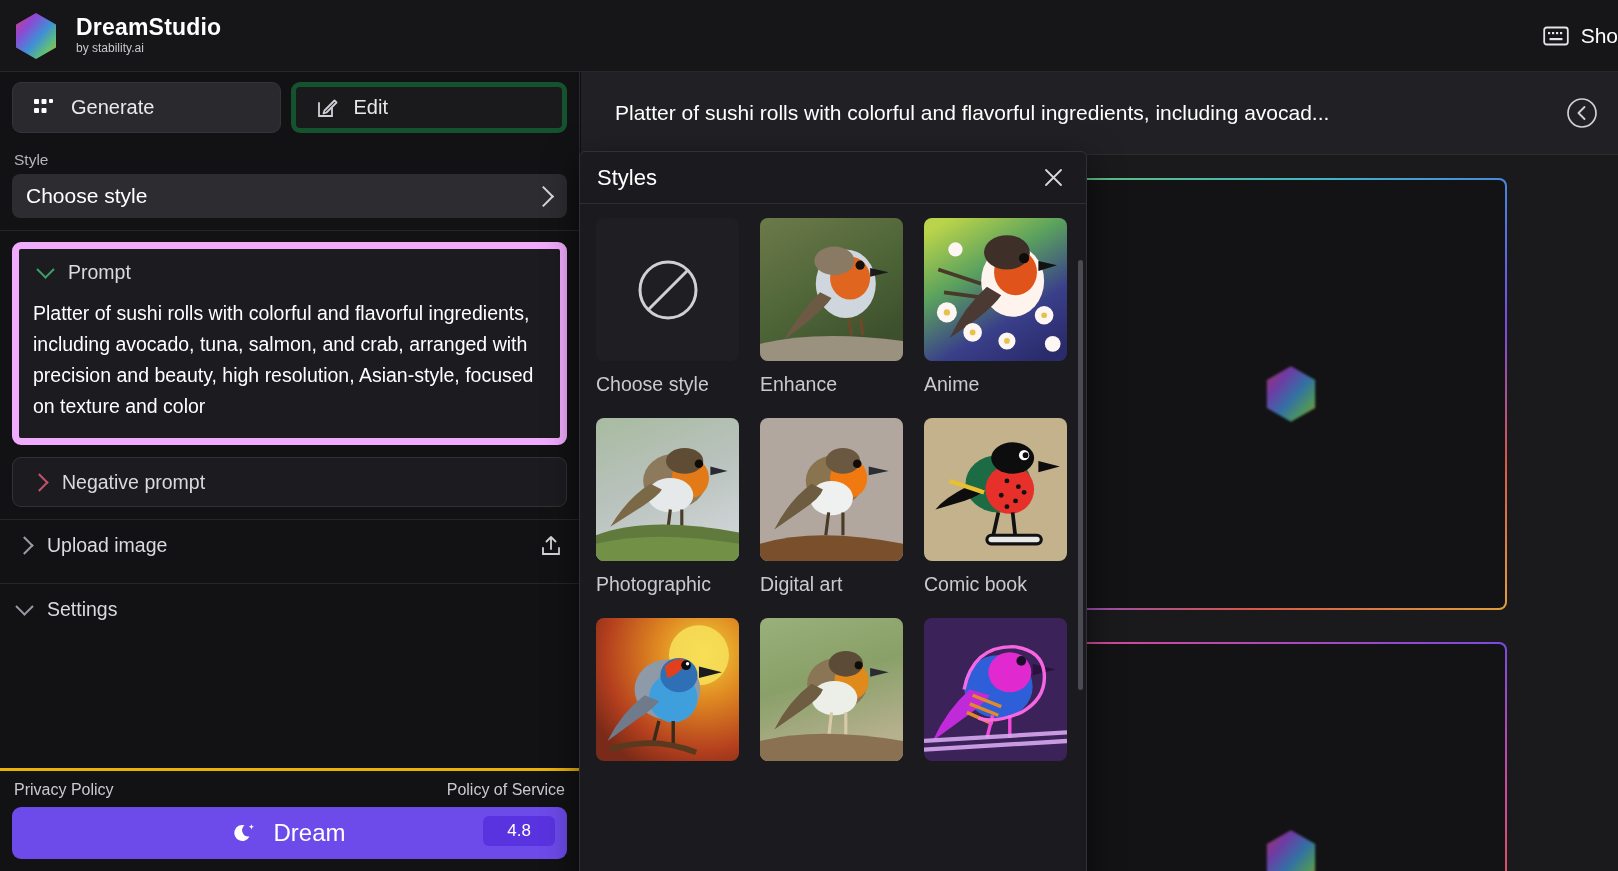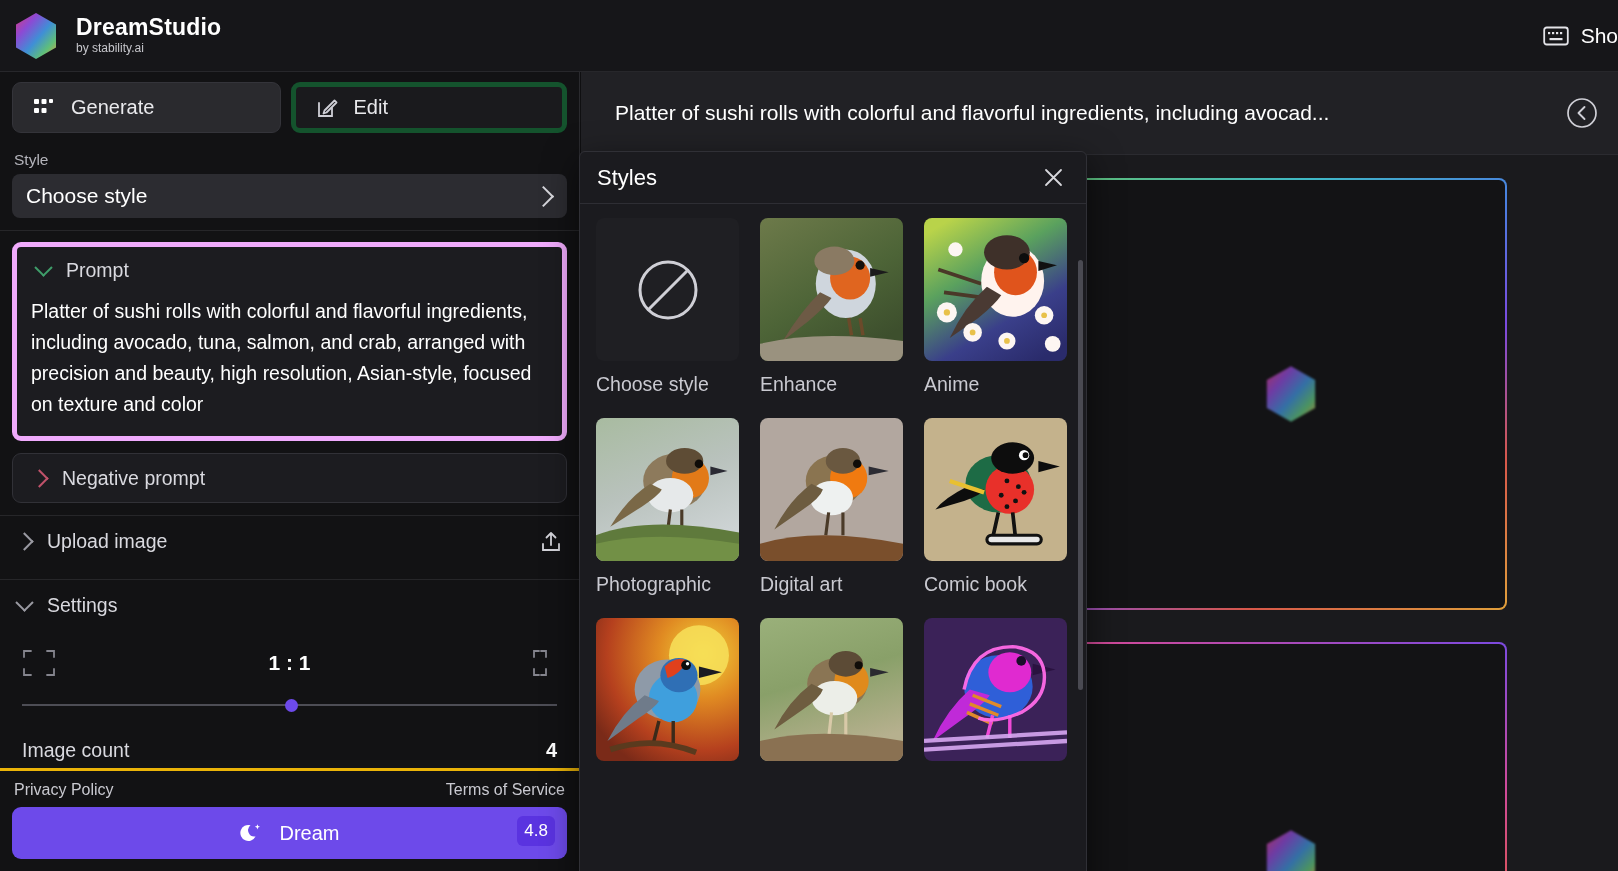--- a/index.html
+++ b/index.html
@@ -53,21 +53,21 @@
   .style-select {
     height: 44px; border-radius: 8px; background: #2c2c31;
     display: flex; align-items: center; justify-content: space-between;
     padding: 0 16px 0 14px; cursor: pointer;
   }
   .style-select-text { font-size: 21px; color: #ffffff; }
   .chev { width: 15px; height: 15px; border-right: 2.2px solid #d7d7dc; border-top: 2.2px solid #d7d7dc; transform: rotate(45deg); }
 
   .prompt-card {
     margin: 11px 12px 0 12px; background: #1c1c20;
-    border: 5px solid #f0abfc; border-radius: 9px;
+    border: 7px solid #f0abfc; border-radius: 9px;
     padding: 12px 14px 16px 14px;
   }
   .card-head { display: flex; align-items: center; gap: 16px; padding-left: 6px; }
   .caret-down { width: 13px; height: 13px; border-right: 2.2px solid #3f9e6a; border-bottom: 2.2px solid #3f9e6a; transform: rotate(45deg) translate(-2px,-2px); }
   .caret-right { width: 13px; height: 13px; border-right: 2.2px solid #c0526a; border-top: 2.2px solid #c0526a; transform: rotate(45deg); }
   .caret-grey-r { width: 13px; height: 13px; border-right: 2.2px solid #9a9aa2; border-top: 2.2px solid #9a9aa2; transform: rotate(45deg); }
   .caret-grey-d { width: 13px; height: 13px; border-right: 2.2px solid #9a9aa2; border-bottom: 2.2px solid #9a9aa2; transform: rotate(45deg) translate(-2px,-2px); }
   .card-title { font-size: 19.5px; color: #d9d9df; }
   .prompt-text {
     margin-top: 14px; font-size: 19.5px; line-height: 31px; color: #ffffff;
@@ -99,25 +99,25 @@
   .sidebar-footer {
     margin-top: auto; border-top: 3px solid #eab308; padding: 10px 12px 12px 12px;
   }
   .legal { display: flex; justify-content: space-between; padding: 0 2px 8px 2px; }
   .legal a { font-size: 16px; color: #c9c9d0; text-decoration: none; cursor: pointer; }
   .dream-btn {
     height: 52px; border-radius: 9px; background: #6d4aea;
     display: flex; align-items: center; justify-content: center; gap: 16px;
     position: relative; cursor: pointer;
   }
-  .dream-label { font-size: 20px; color: #ffffff; }
+  .dream-label { font-size: 24px; color: #ffffff; }
   .moon-icon { width: 24px; height: 24px; display: block; }
   .credits {
     position: absolute; right: 12px; top: 9px;
-    background: #5a33e0; border-radius: 6px; padding: 5px 7px;
+    background: #5a33e0; border-radius: 6px; padding: 5px 24px;
     font-size: 17px; color: #ffffff;
   }
 
   
   .main {
     position: absolute; top: 72px; left: 581px; width: 1037px; height: 799px;
     background: #1a1a1d;
   }
   .prompt-bar {
     position: absolute; top: 0; left: 0; right: 0; height: 83px;
@@ -264,44 +264,25 @@
         <path d="M12 3 L12 15 M7.5 7.5 L12 3 L16.5 7.5" fill="none" stroke="#d4d4da" stroke-width="1.8" stroke-linecap="round" stroke-linejoin="round"></path>
         <path d="M4 14 L4 20 L20 20 L20 14" fill="none" stroke="#d4d4da" stroke-width="1.8" stroke-linecap="round"></path>
       </svg>
     </div>
 
     <div class="row-section">
       <span class="caret-grey-d"></span>
       <span class="card-title">Settings</span>
     </div>
 
-    <div class="settings-body">
-      <div class="ar-row">
-        <svg class="ar-icon" viewBox="0 0 34 28">
-          <path d="M2 8 L2 2 L9 2 M25 2 L32 2 L32 8 M32 20 L32 26 L25 26 M9 26 L2 26 L2 20" fill="none" stroke="#85858e" stroke-width="1.8" stroke-linecap="round"></path>
-        </svg>
-        <span class="ar-value">1 : 1</span>
-        <svg class="ar-icon" viewBox="0 0 34 28">
-          <path d="M11 8 L11 2 L16 2 M18 2 L23 2 L23 8 M23 20 L23 26 L18 26 M16 26 L11 26 L11 20" fill="none" stroke="#85858e" stroke-width="1.8" stroke-linecap="round"></path>
-        </svg>
-      </div>
-      <div class="slider">
-        <div class="slider-track"></div>
-        <div class="slider-thumb"></div>
-      </div>
-      <div class="count-row">
-        <span class="count-label">Image count</span>
-        <span class="count-value">4</span>
-      </div>
-    </div>
 
     <div class="sidebar-footer">
       <div class="legal">
         <a>Privacy Policy</a>
-        <a>Terms of Service</a>
+        <a>Policy of Service</a>
       </div>
       <div class="dream-btn">
         <svg class="moon-icon" viewBox="0 0 24 24">
           <path d="M16.5 15.5 A8 8 0 1 1 11.5 4.2 A6.4 6.4 0 0 0 16.5 15.5 Z" fill="#ffffff"></path>
           <path d="M18.4 3.2 L19.1 5.1 L21 5.8 L19.1 6.5 L18.4 8.4 L17.7 6.5 L15.8 5.8 L17.7 5.1 Z" fill="#ffffff"></path>
         </svg>
         <span class="dream-label">Dream</span>
         <span class="credits">4.8</span>
       </div>
     </div>

